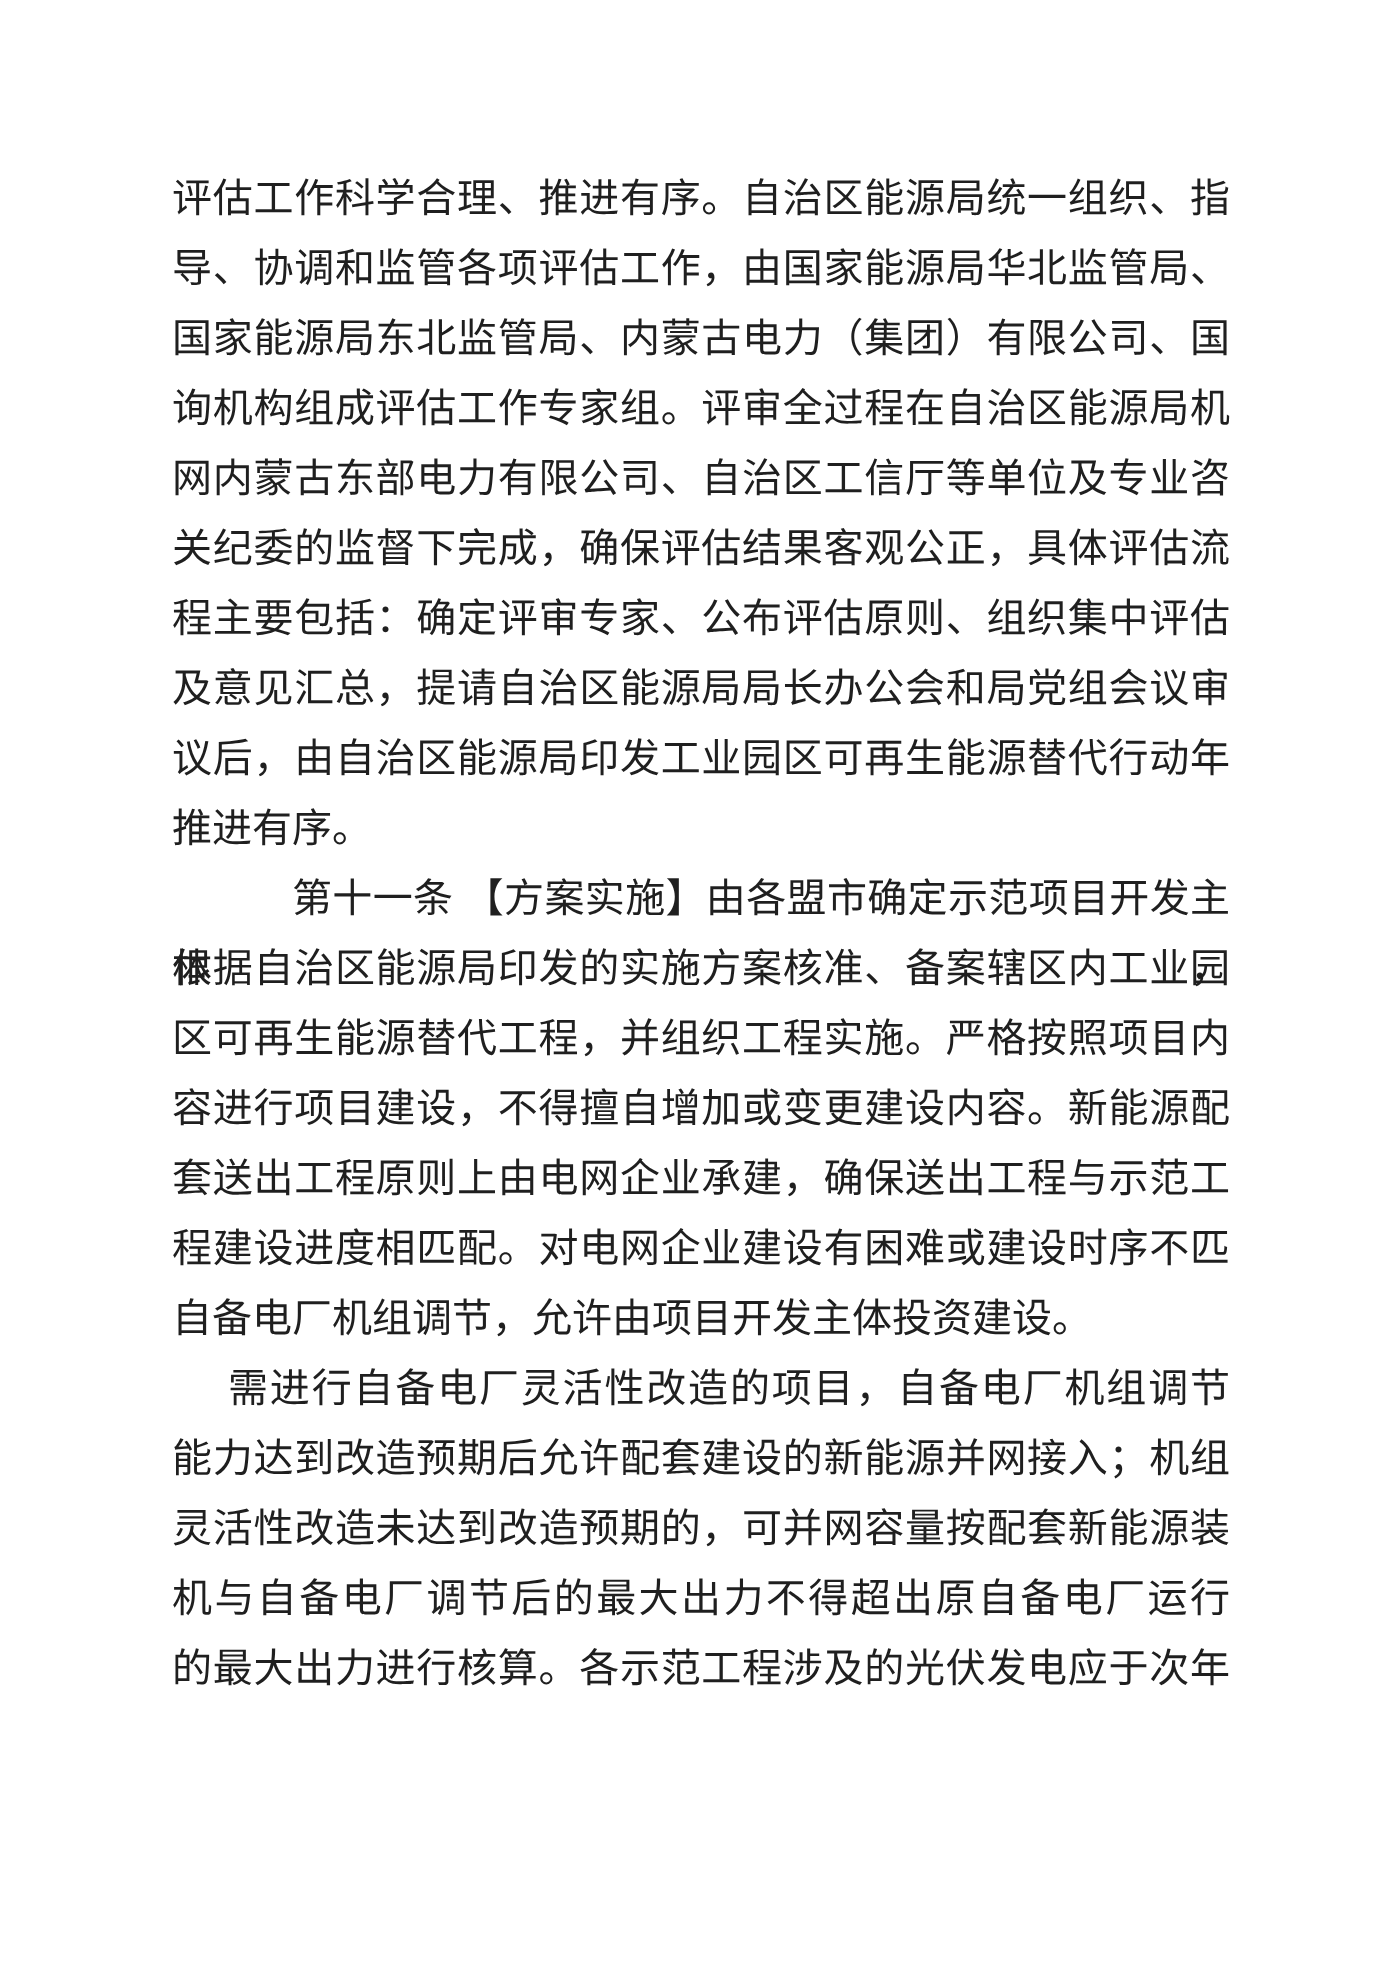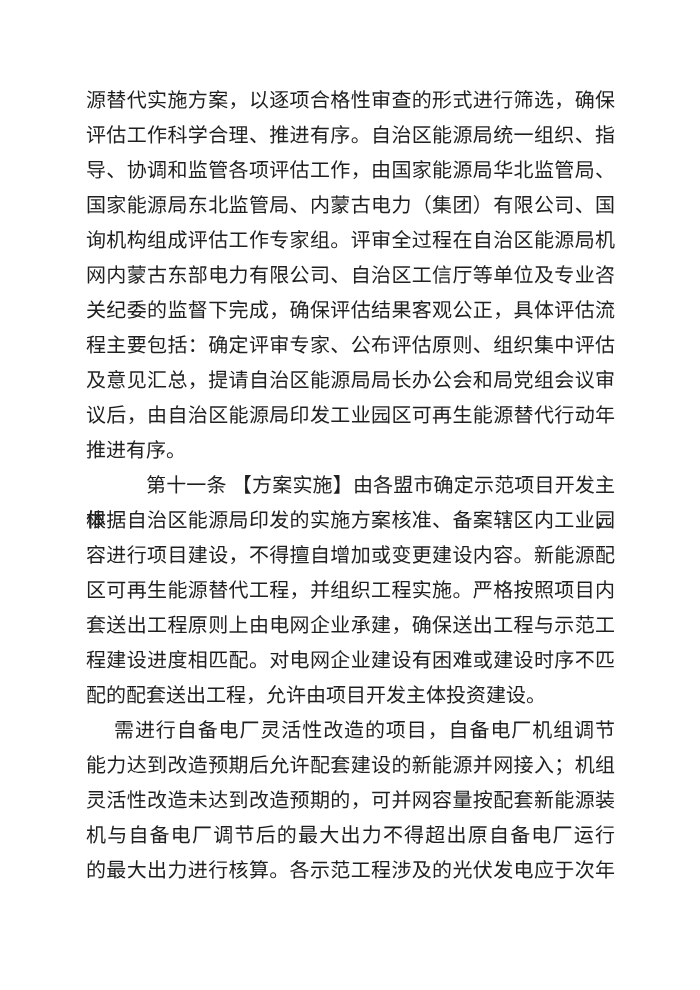--- a/index.html
+++ b/index.html
@@ -41,37 +41,36 @@
   .seg-bold {
     font-weight: normal;
     margin-left: 32px;
   }
 </style>
 </head>
 <body>
 
 <div class="page">
   <div class="doc" id="doc" style="color: rgb(31, 31, 31);">
-      <div class="line j"><span>源替代实施方案，以逐项合格性审查的形式进行筛选，确保</span></div>
       <div class="line j"><span>评估工作科学合理、推进有序。自治区能源局统一组织、指</span></div>
       <div class="line j"><span>导、协调和监管各项评估工作，由国家能源局华北监管局、</span></div>
       <div class="line j"><span>国家能源局东北监管局、内蒙古电力（集团）有限公司、国</span></div>
       <div class="line j"><span>询机构组成评估工作专家组。评审全过程在自治区能源局机</span></div>
       <div class="line j"><span>网内蒙古东部电力有限公司、自治区工信厅等单位及专业咨</span></div>
       <div class="line j"><span>关纪委的监督下完成，确保评估结果客观公正，具体评估流</span></div>
       <div class="line j"><span>程主要包括：确定评审专家、公布评估原则、组织集中评估</span></div>
       <div class="line j"><span>及意见汇总，提请自治区能源局局长办公会和局党组会议审</span></div>
       <div class="line j"><span>议后，由自治区能源局印发工业园区可再生能源替代行动年</span></div>
       <div class="line"><span>推进有序。</span></div>
       <div class="line j indent"><span class="seg-bold">第十一条 【方案实施】</span><span>由各盟市确定示范项目开发主体，</span></div>
       <div class="line j"><span>根据自治区能源局印发的实施方案核准、备案辖区内工业园</span></div>
+      <div class="line j"><span>区可再生能源替代工程，并组织工程实施。严格按照项目内</span></div>
       <div class="line j"><span>容进行项目建设，不得擅自增加或变更建设内容。新能源配</span></div>
-      <div class="line j"><span>区可再生能源替代工程，并组织工程实施。严格按照项目内</span></div>
       <div class="line j"><span>套送出工程原则上由电网企业承建，确保送出工程与示范工</span></div>
       <div class="line j"><span>程建设进度相匹配。对电网企业建设有困难或建设时序不匹</span></div>
-      <div class="line"><span>配的配套送出工程，允许由项目开发主体投资建设。</span></div>
+      <div class="line"><span>自备电厂机组调节，允许由项目开发主体投资建设。</span></div>
       <div class="line j indent"><span>需进行自备电厂灵活性改造的项目，自备电厂机组调节</span></div>
       <div class="line j"><span>能力达到改造预期后允许配套建设的新能源并网接入；机组</span></div>
       <div class="line j"><span>灵活性改造未达到改造预期的，可并网容量按配套新能源装</span></div>
       <div class="line j"><span>机与自备电厂调节后的最大出力不得超出原自备电厂运行</span></div>
       <div class="line j"><span>的最大出力进行核算。各示范工程涉及的光伏发电应于次年</span></div>
     </div>
 </div>
 
 </body></html>

